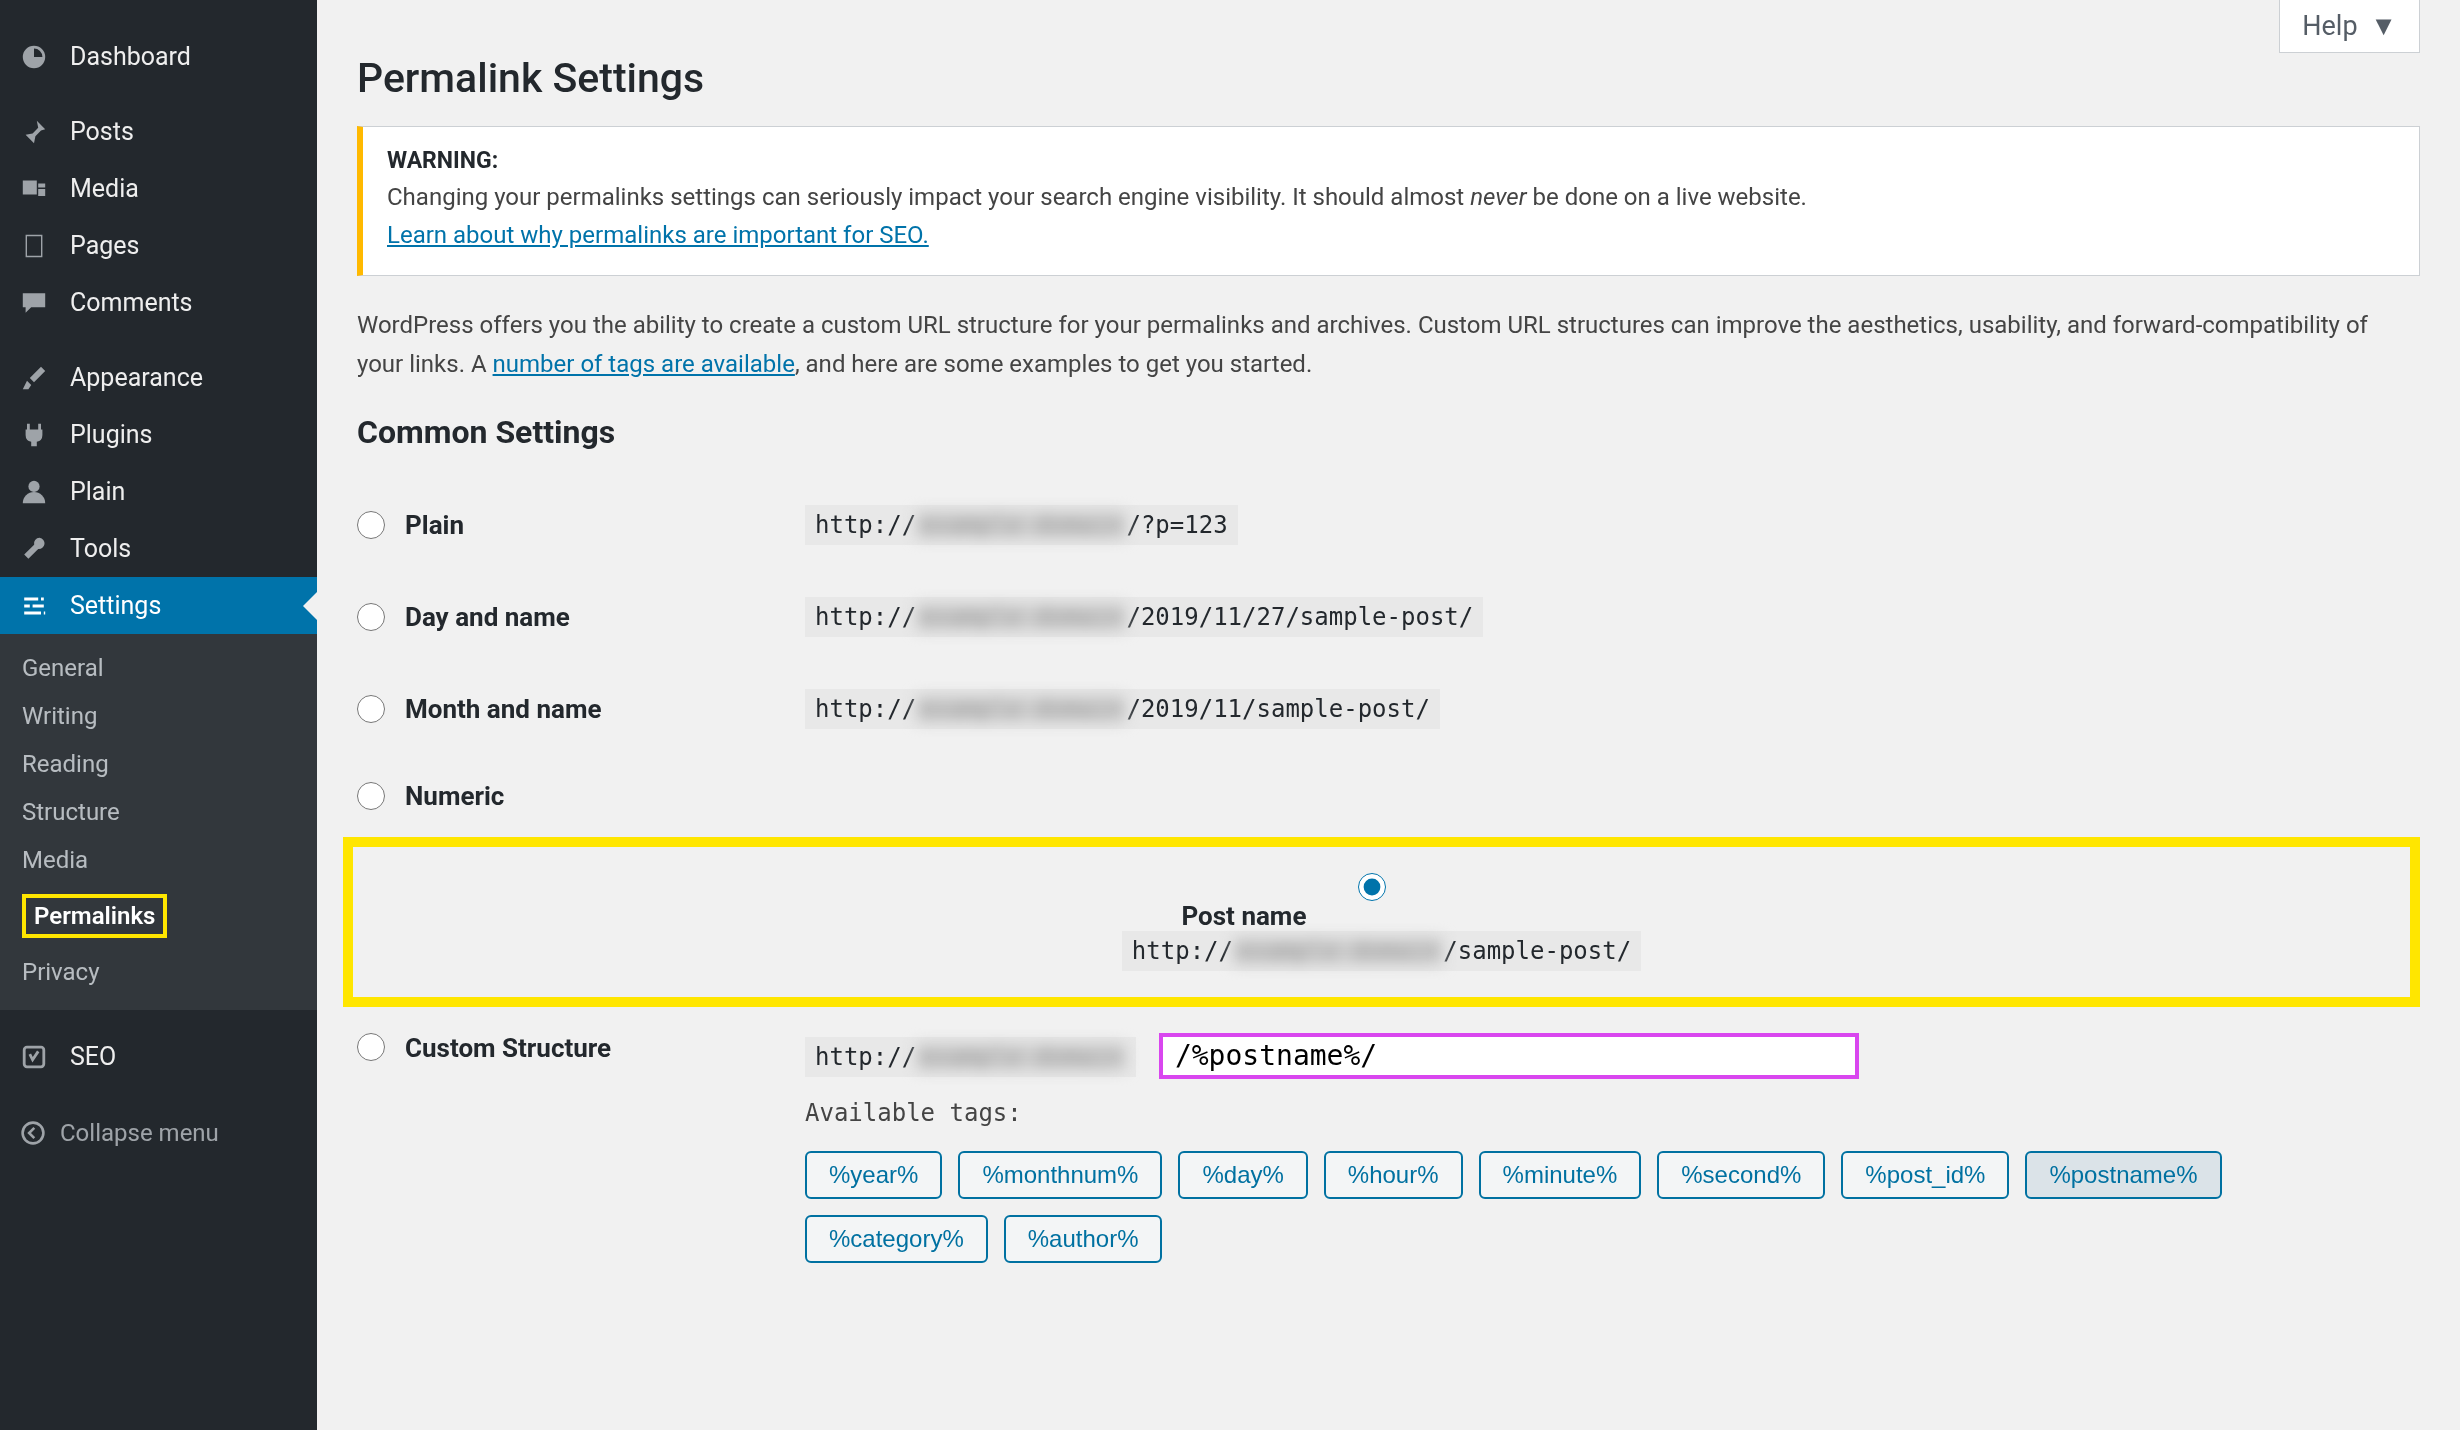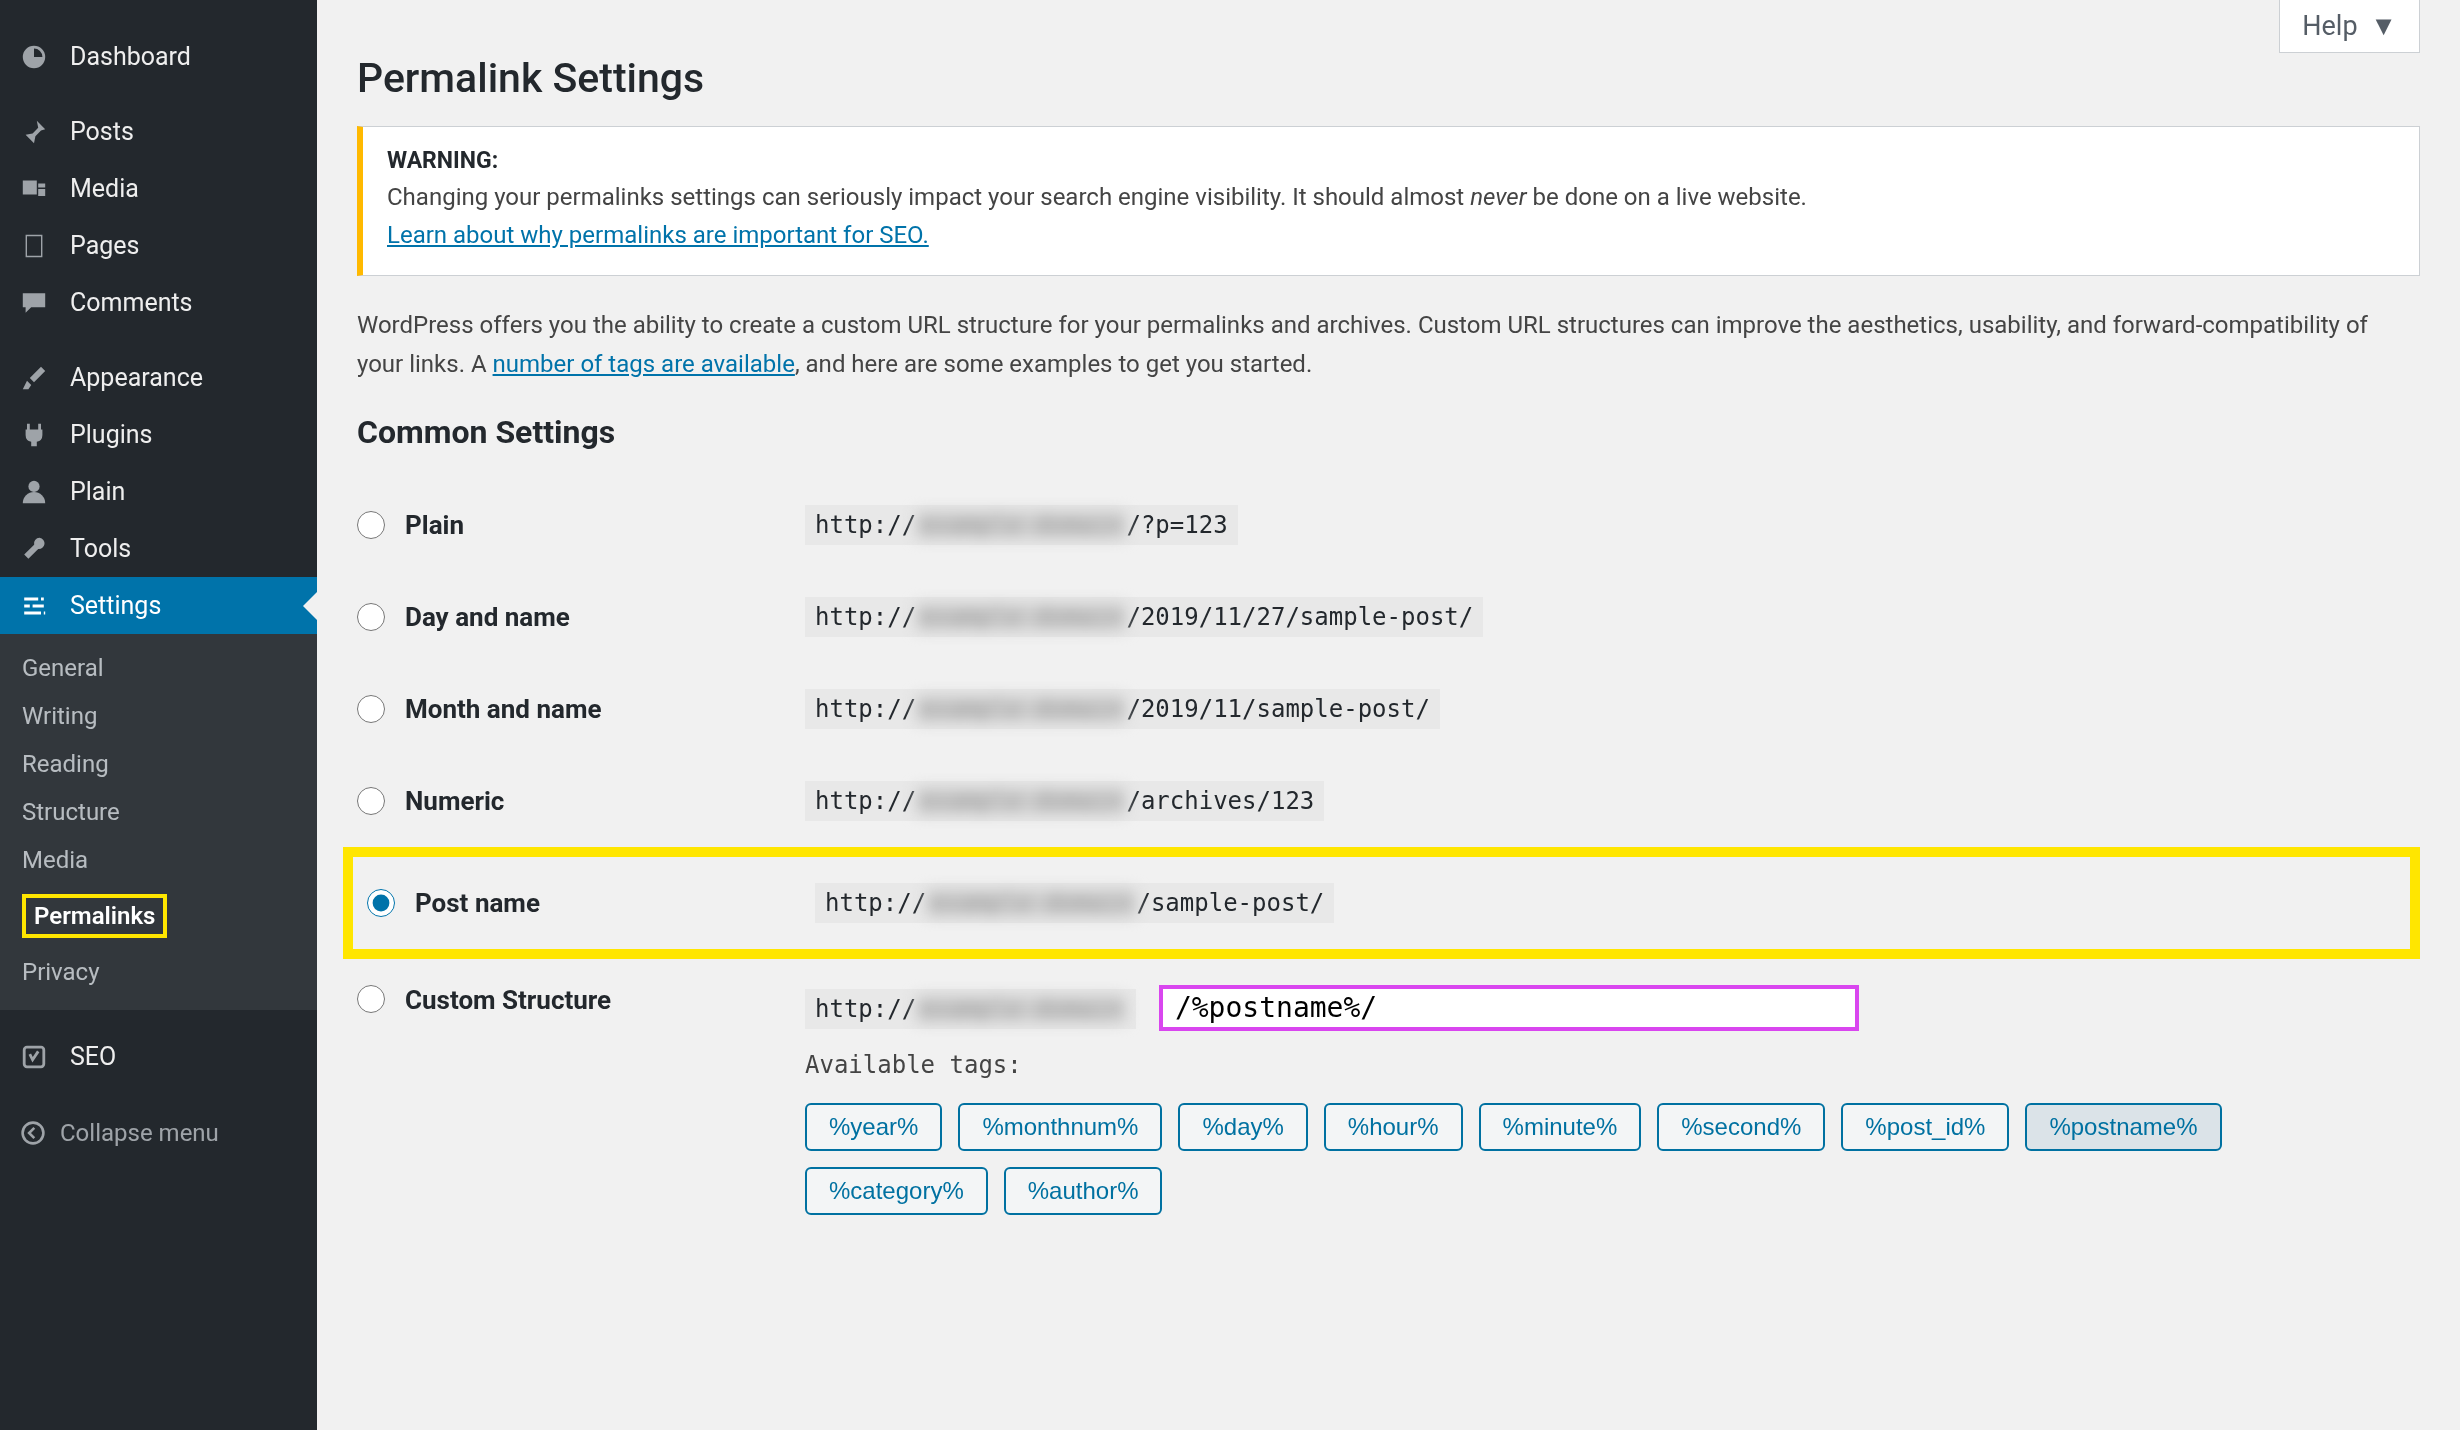--- a/index.html
+++ b/index.html
@@ -146,20 +146,21 @@
 .option-row {
   display: flex;
   align-items: center;
   padding: 26px 0;
   position: relative;
 }
 .option-row.highlighted {
   border: 10px solid #ffe600;
   padding: 26px 14px;
   margin-left: -14px;
+  flex-direction: column;
 }
 .radio-cell {
   width: 48px;
   display: flex;
   align-items: center;
 }
 .radio-cell input[type=radio] {
   width: 28px;
   height: 28px;
   accent-color: #0073aa;
@@ -398,23 +399,20 @@
         <div class="example-cell">
           <span class="code-bg"><span>http://</span><span class="blur">example-domain</span><span>/2019/11/sample-post/</span></span>
         </div>
       </div>
 
       <div class="option-row">
         <div class="radio-cell">
             <input type="radio" name="perm" style="">
           </div>
         <div class="label-cell">Numeric</div>
-        <div class="example-cell">
-          <span class="code-bg"><span>http://</span><span class="blur">example-domain</span><span>/archives/123</span></span>
-        </div>
       </div>
 
       <div class="option-row highlighted">
         <div class="radio-cell">
             <input type="radio" name="perm" checked="" style="">
           </div>
         <div class="label-cell">Post name</div>
         <div class="example-cell">
           <span class="code-bg"><span>http://</span><span class="blur">example-domain</span><span>/sample-post/</span></span>
         </div>

